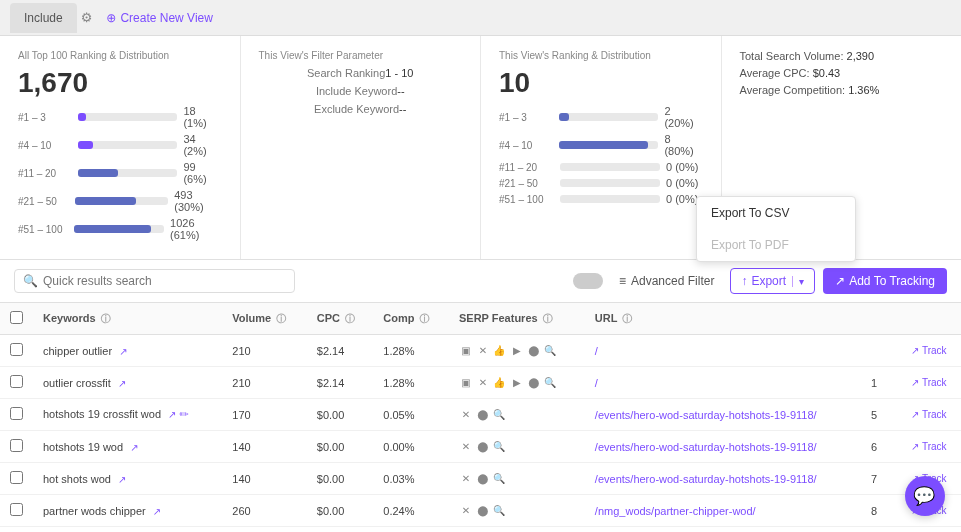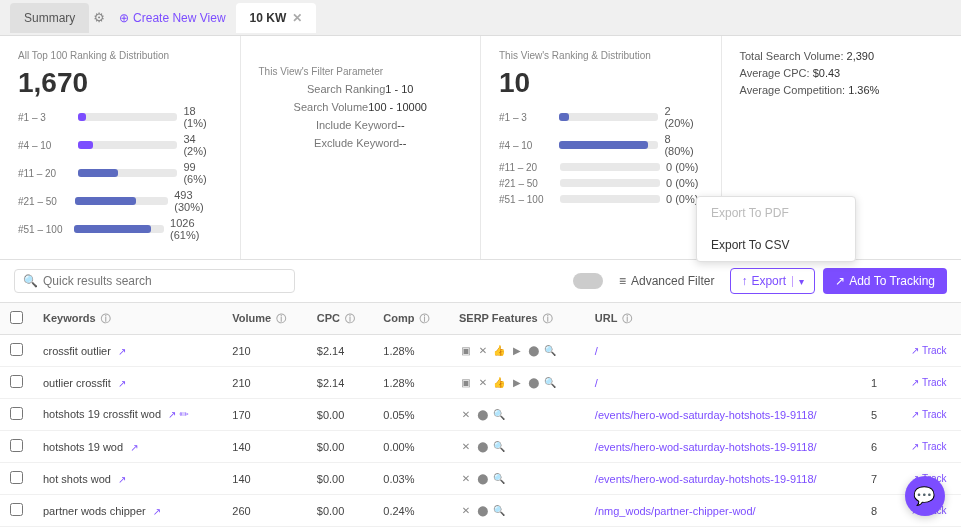--- a/index.html
+++ b/index.html
@@ -63,21 +63,21 @@
       color: #555;
     }
     .stat-label { width: 55px; color: #777; font-size: 10px; }
     .bar-container { width: 100px; height: 8px; background: #e8e8e8; border-radius: 3px; margin: 0 6px; }
     .bar-fill { height: 8px; border-radius: 3px; background: #7c4dff; }
     .bar-fill.blue { background: #5c6bc0; }
     .bar-fill.purple { background: #7c4dff; }
     .stat-value { font-size: 11px; color: #555; }
 
     .filter-panel {
-      padding: 30px 18px;
+      padding: 14px 18px;
     }
     .filter-row {
       display: flex;
       justify-content: center;
       margin-bottom: 6px;
       font-size: 11px;
     }
     .filter-key { color: #777; }
     .filter-val { color: #333; font-weight: 500; }
 
@@ -196,30 +196,26 @@
       color: white; font-size: 18px; cursor: pointer;
       box-shadow: 0 2px 8px rgba(0,0,0,0.2);
       z-index: 200;
     }
   </style>
 </head>
 <body>
 
 <div class="top-bar">
   <div class="tab">
-    <span>Summary</span>
+    <span>Include</span>
   </div>
   <span class="tab-gear">⚙</span>
   <div class="tab-new">
     <span>⊕</span>
     <span>Create New View</span>
-  </div>
-  <div class="tab active">
-    <span>10 KW</span>
-    <span style="color:#aaa;font-size:12px;">✕</span>
   </div>
 </div>
 
 <div class="stats-row">
 
   <div class="stat-panel" style="min-width:240px;">
     <div class="stat-panel-title">All Top 100 Ranking &amp; Distribution</div>
     <div class="stat-big-number">1,670</div>
     <div class="stat-row">
       <span class="stat-label">#1 – 3</span>
@@ -256,24 +252,20 @@
         </div>
       <span class="stat-value">1026 (61%)</span>
     </div>
   </div>
 
   <div class="stat-panel filter-panel" style="min-width:200px;">
     <div class="stat-panel-title">This View's Filter Parameter</div>
     <div class="filter-row">
       <span class="filter-key">Search Ranking</span>
       <span class="filter-val">1 - 10</span>
-    </div>
-    <div class="filter-row">
-      <span class="filter-key">Search Volume</span>
-      <span class="filter-val">100 - 10000</span>
     </div>
     <div class="filter-row">
       <span class="filter-key">Include Keyword</span>
       <span class="filter-val">--</span>
     </div>
     <div class="filter-row">
       <span class="filter-key">Exclude Keyword</span>
       <span class="filter-val">--</span>
     </div>
   </div>
@@ -347,22 +339,22 @@
     <span>Export</span>
     <span class="export-arrow">▾</span>
   </button>
   <button class="add-tracking-btn">
     <span>↗</span>
     <span>Add To Tracking</span>
   </button>
 </div>
 
 <div class="dropdown-menu">
+  <div class="dropdown-item">Export To CSV</div>
   <div class="dropdown-item disabled">Export To PDF</div>
-  <div class="dropdown-item">Export To CSV</div>
 </div>
 
 <div class="table-container">
   <table>
     <thead>
       <tr>
         <th class="cb-col">
           <input type="checkbox" style="">
         </th>
         <th class="kw-col">
@@ -392,21 +384,21 @@
         <th style="width:40px;"></th>
         <th style="width:60px;"></th>
       </tr>
     </thead>
     <tbody id="table-body">
     <tr>
     <td class="cb-col">
       <input type="checkbox" style="">
     </td>
     <td class="kw-col">
-      <span>crossfit outlier</span>
+      <span>chipper outlier</span>
       <span class="ext-link">↗</span>
       
     </td>
     <td><span>210</span></td>
     <td><span>$2.14</span></td>
     <td><span>1.28%</span></td>
     <td>
             <div class="serp-icons">
               <span class="serp-icon">▣</span>
               <span class="serp-icon">✕</span>

